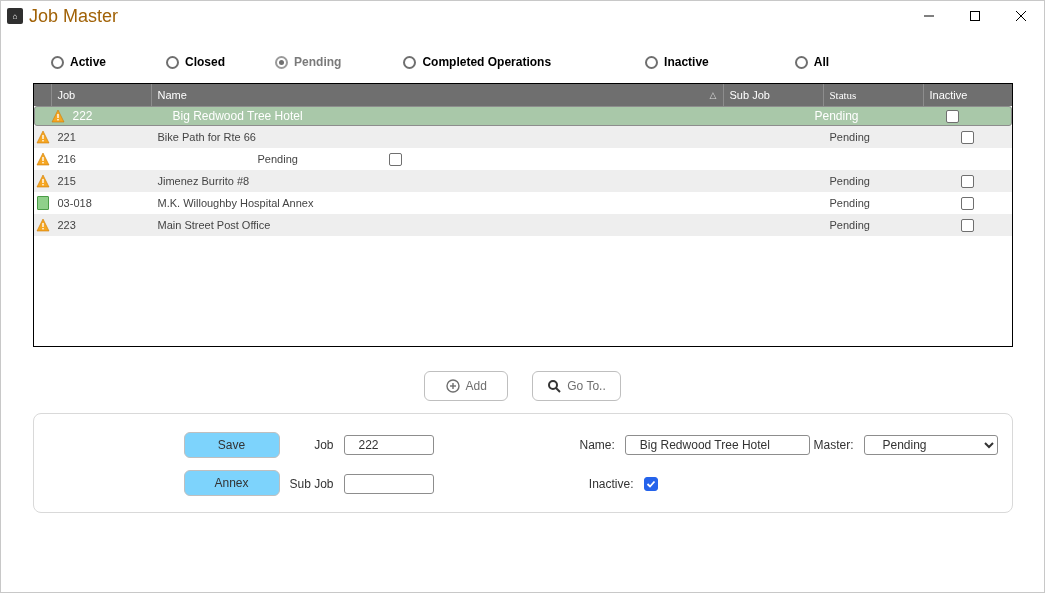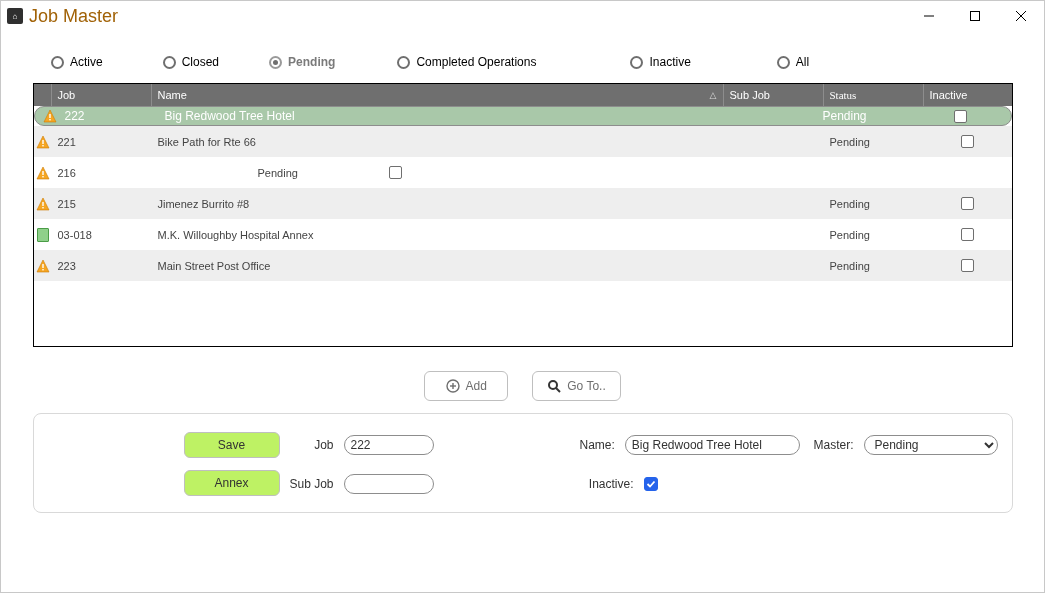--- a/index.html
+++ b/index.html
@@ -53,21 +53,21 @@
   .filter-item { display:flex; align-items:center; gap:6px; }
   .filter-item.selected .rlabel { color:#7a7a7a; font-weight:600;}
   .radio {
     width:13px; height:13px; border-radius:50%;
     border:2px solid #6f6f6f; display:inline-block; position:relative;
     background:#fff;
   }
   .radio.filled::after {
     content:""; position:absolute; inset:2px; border-radius:50%; background:#6f6f6f;
   }
-  .rlabel { font-weight:400; color:#000; }
+  .rlabel { font-weight:700; color:#000; }
   
   .filters .sp1 { width: 30px;}
   .filters .sp2 { width: 60px;}
   .filters .sp3 { width: 50px;}
   .filters .sp4 { width: 62px;}
   .filters .sp5 { width: 94px;}
   .filters .sp6 { width: 86px;}
 
   
   .grid-shell {
@@ -94,21 +94,21 @@
   .gh.subcol   { width:100px; }
   .gh.statcol  { width:100px;font-family:Liberation Serif, serif; }
   .gh.inactcol { width:88px; border-right:none;}
   .gh .sort-ind {
     position:absolute; right:6px; top:50%; transform:translateY(-50%);
     font-size:9px; color:#d9d9d9;
   }
 
   .grid-body { height:240px; background:#fff; }
   .grow {
-    display:flex; height:31px; align-items:center;
+    display:flex; height:22px; align-items:center;
     font-size:11px; color:#444;
   }
   .grow.alt { background:#eeeeee; }
   .grow.sel { background:#a9c8a9; color:#fff; }
   .gc { padding:0 6px; overflow:hidden; white-space:nowrap; }
   .gc.iconcol { width:18px; padding:0 2px; display:flex; align-items:center; justify-content:center;}
   .gc.jobcol  { width:100px; }
   .gc.namecol { flex:1; }
   .gc.subcol  { width:100px; }
   .gc.statcol { width:100px; }
@@ -144,35 +144,35 @@
   }
   .detail-grid {
     display:grid;
     grid-template-columns: 230px 300px 220px 1fr;
     row-gap:14px;
     align-items:center;
   }
   .fld { display:flex; align-items:center; }
   .lab { width:64px; text-align:right; padding-right:10px; color:#333; font-size:12px; }
   .txt, .sel {
-    height:20px; border:1px solid #8d8d8d; border-radius:10px; background:#fff;
-    font-size:12px; padding:0 6px; color:#333;
+    height:20px; border:1px solid #8d8d8d; border-radius:3px; background:#fff;
+    font-size:12px; padding:0 14px; color:#333;
   }
   .txt.job { width:90px; }
   .txt.name { width:260px; }
   .sel.status { width:134px; }
   .chk {
     width:14px; height:14px; border:1px solid #2563eb; border-radius:3px;
     background:#2563eb; display:inline-flex; align-items:center; justify-content:center;
   }
   .chk svg { display:block; }
   .right-buttons { display:flex; flex-direction:column; gap:12px; align-items:flex-end; }
   .bbtn {
     width:96px; height:26px; border:1px solid #bfbfbf; border-radius:6px;
-    background:#bef264; font-size:12px; color:#333; display:flex;
+    background:#7dd3fc; font-size:12px; color:#333; display:flex;
     align-items:center;justify-content:center; cursor:pointer;
   }
 </style>
 </head>
 <body>
 
 <div class="titlebar">
   <div class="titlebar-left">
     <span class="app-icon">⌂</span>
     <span class="title-text">Job Master</span>

